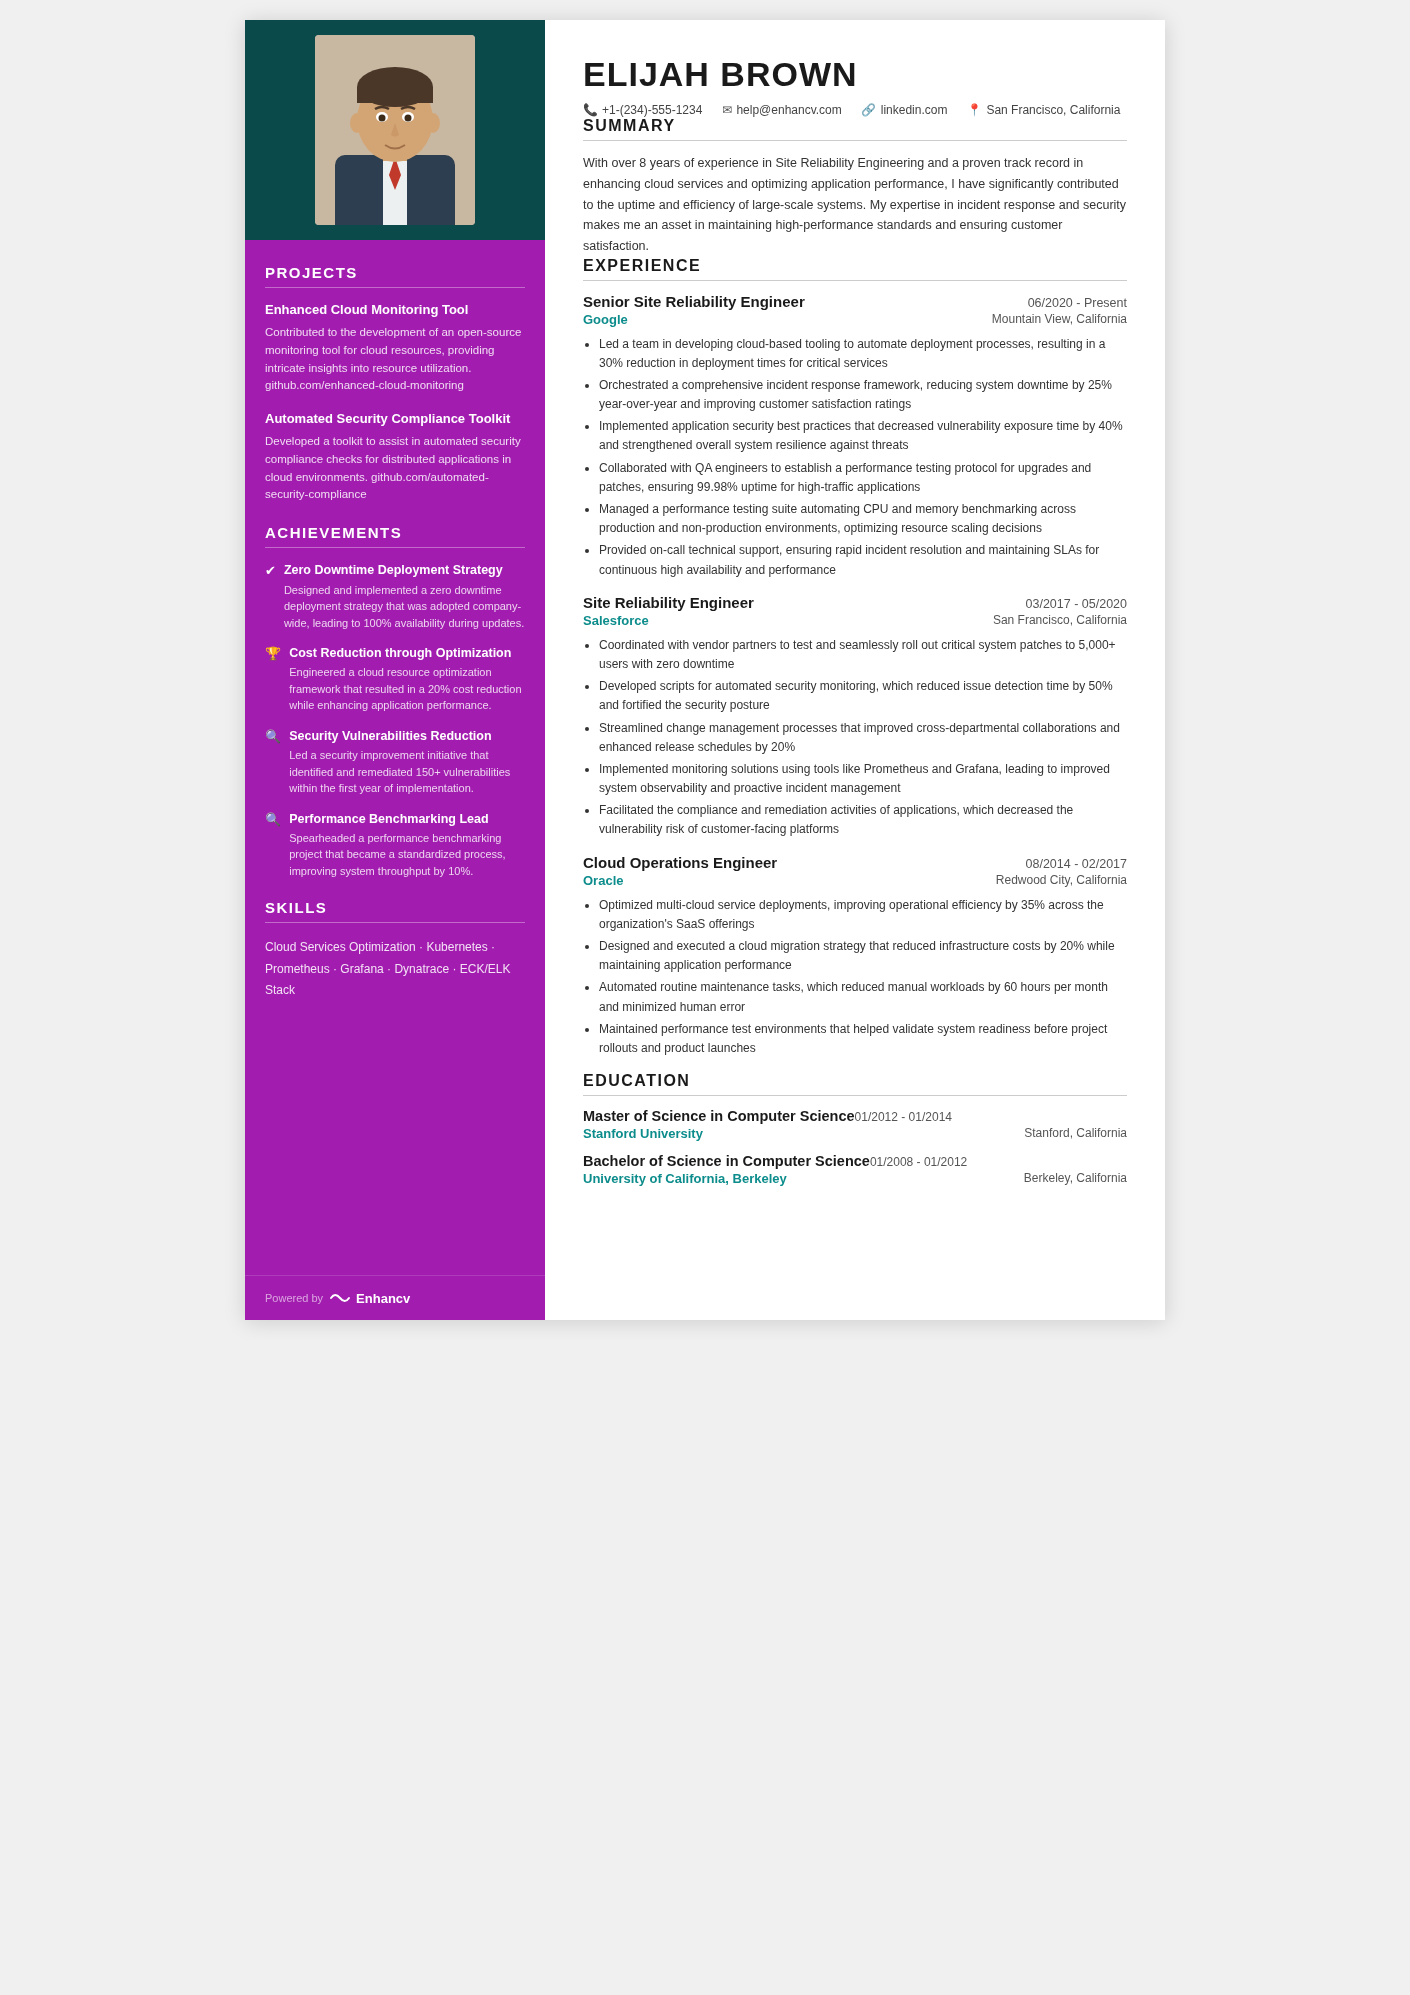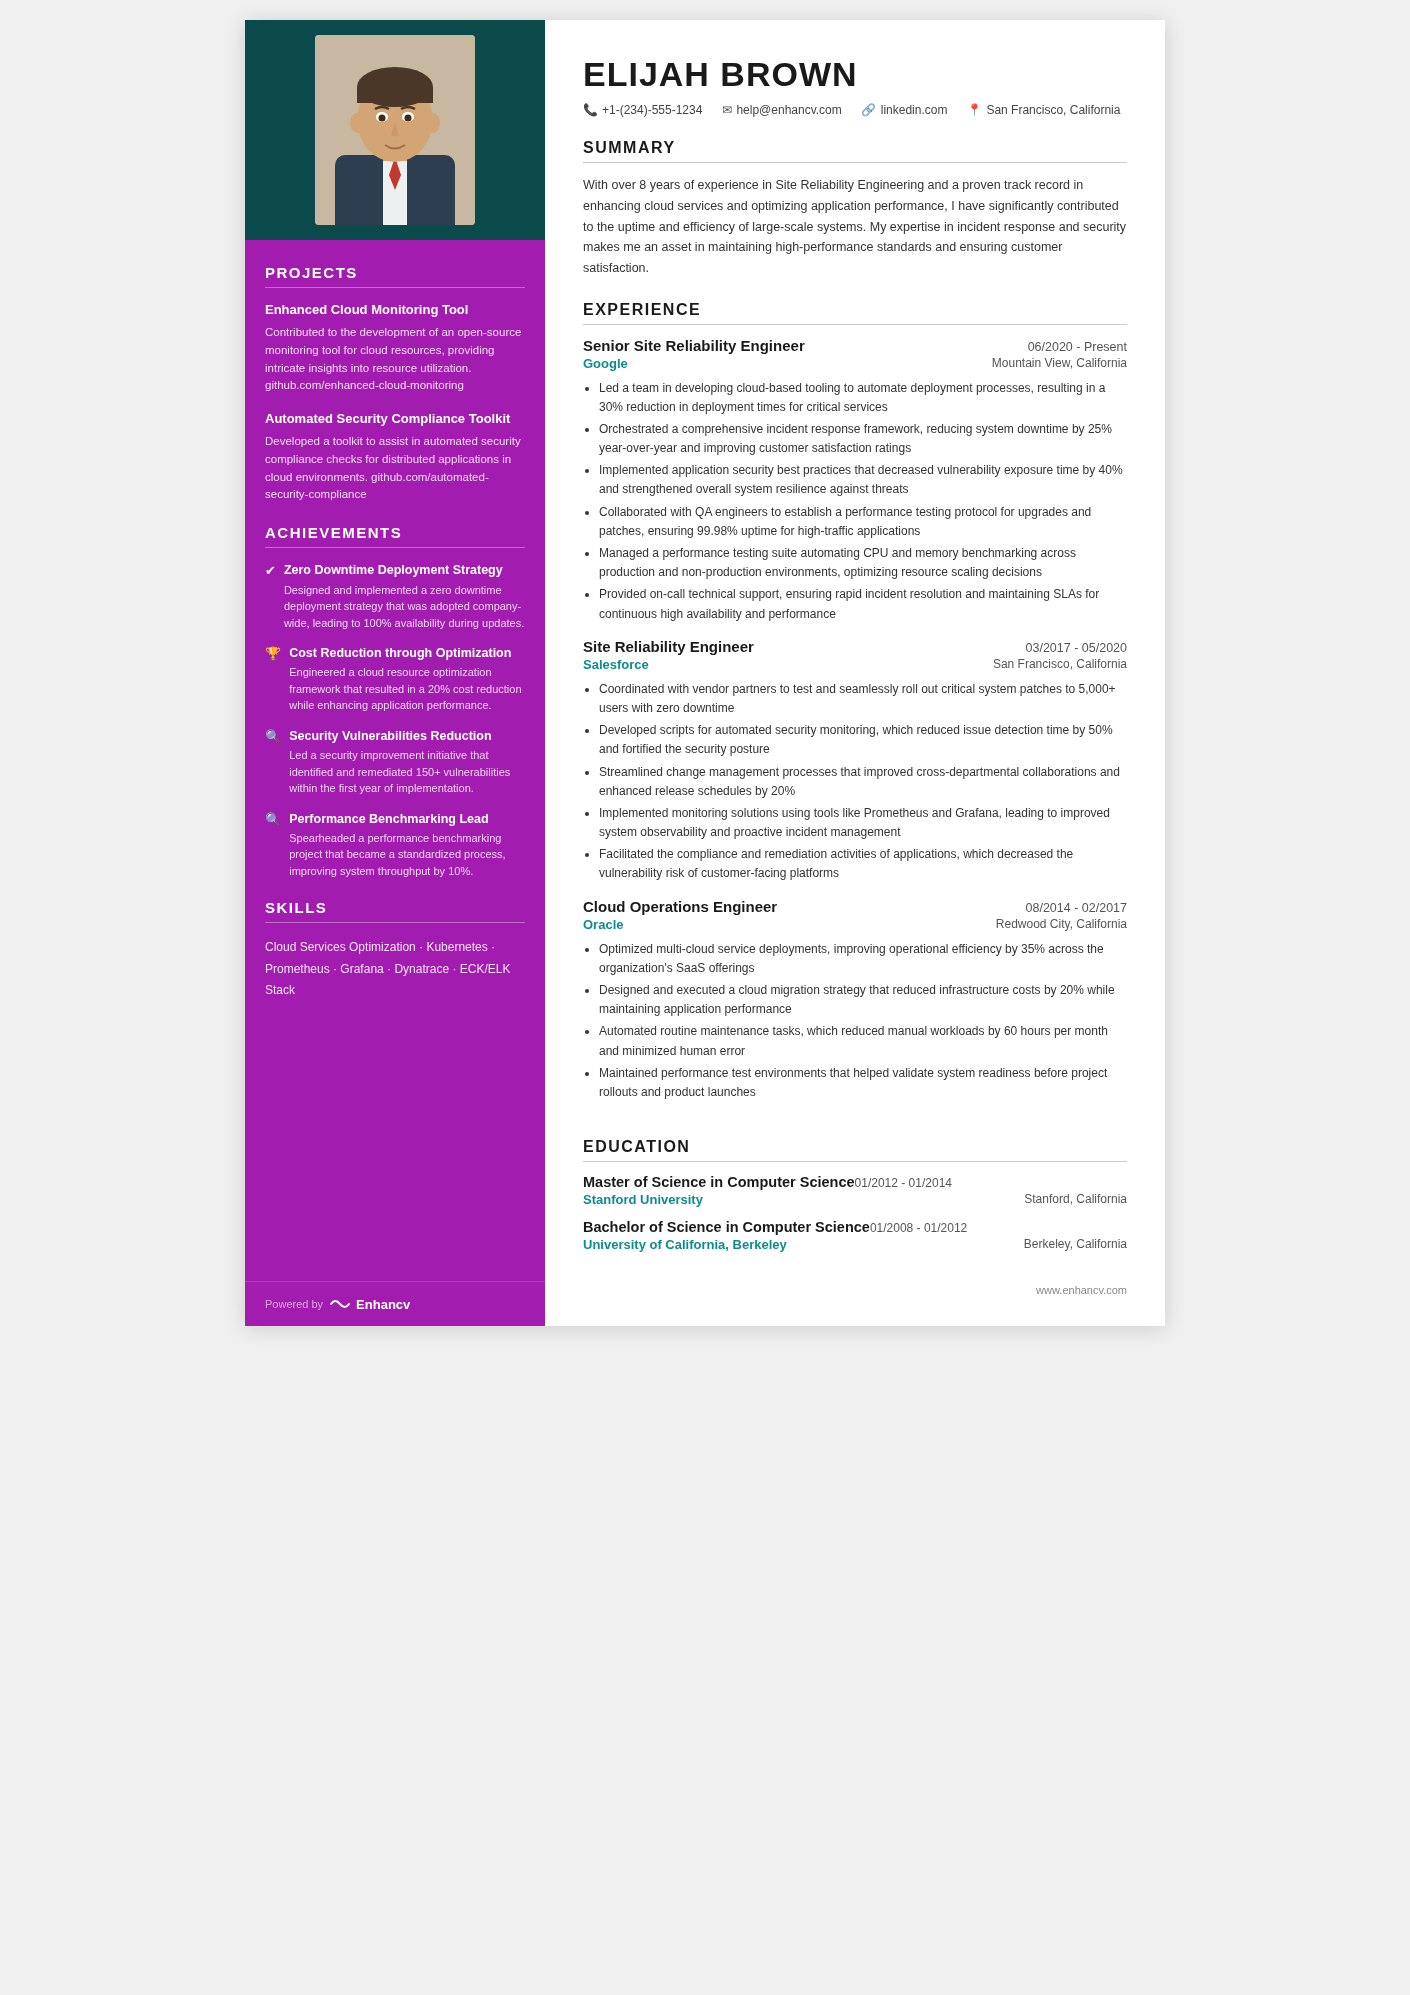--- a/index.html
+++ b/index.html
@@ -167,21 +167,20 @@
     }
     .contact-icon {
       font-size: 12px;
       color: #555;
     }
     .section-title {
       font-size: 16px;
       font-weight: 800;
       letter-spacing: 1.5px;
       color: #1a1a1a;
-      margin-top: 22px;
       margin-bottom: 5px;
     }
     .section-divider {
       border: none;
       border-top: 1.5px solid #ccc;
       margin-bottom: 12px;
     }
     .summary-text {
       font-size: 12.5px;
       color: #333;
@@ -473,17 +472,14 @@
       <div class="edu-row">
         <div class="edu-degree">Bachelor of Science in Computer Science</div>
         <div class="edu-dates">01/2008 - 01/2012</div>
       </div>
       <div class="edu-subrow">
         <div class="edu-school">University of California, Berkeley</div>
         <div class="edu-location">Berkeley, California</div>
       </div>
     </div>
 
-    <div class="main-footer">
-      <span>www.enhancv.com</span>
-    </div>
   </div>
 </div>
 
 </body></html>

